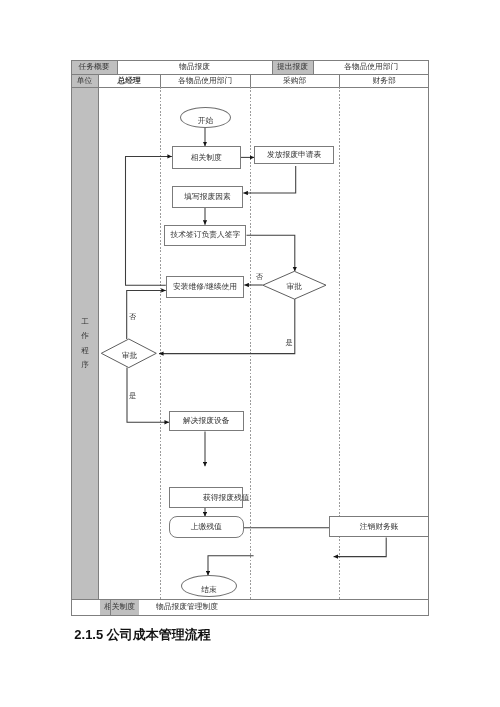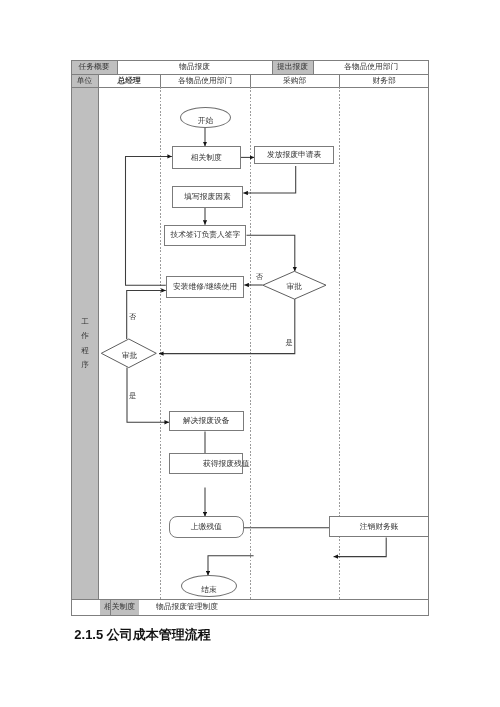--- a/index.html
+++ b/index.html
@@ -140,21 +140,21 @@
   <div class="shape rect" style="left:171.7px;top:186.3px;width:71.6px;height:21.3px;">填写报废因素</div>
 
   <div class="shape rect" style="left:164.1px;top:224.7px;width:82.4px;height:21px;">技术签订负责人签字</div>
 
   <div class="shape rect" style="left:165.8px;top:276.4px;width:78.5px;height:21.8px;">安装维修/继续使用</div>
 
   <div class="shape ell" style="left:181px;top:574.9px;width:56.2px;height:21.9px;">结束</div>
 
   <div class="shape rect" style="left:169px;top:411.1px;width:74.5px;height:20.4px;">解决报废设备</div>
 
-  <div class="shape rect" style="left:168.9px;top:453px;width:74.6px;height:21.2px;padding-left:40px;">获得报废残值</div>
+  <div class="shape rect" style="left:168.9px;top:487px;width:74.6px;height:21.2px;padding-left:40px;">获得报废残值</div>
 
   <div class="shape rect" style="left:168.9px;top:516.4px;width:74.7px;height:21.6px;border-radius:8px;">上缴残值</div>
 
   <div class="shape rect" style="left:329px;top:516.2px;width:100px;height:21.3px;">注销财务账</div>
 
 
   <svg class="diamond-svg" style="position:absolute;left:262px;top:270px;width:66px;height:30px;" viewBox="0 0 66 30">
     <polygon points="0.8,15.2 32.4,1.3 64,15.2 32.4,29.1" fill="#ffffff" stroke="#5e5e5e" stroke-width="1"></polygon>
   </svg>
   <div class="shape" style="left:262px;top:271.5px;width:64.4px;height:30px;background:none;">审批</div>

